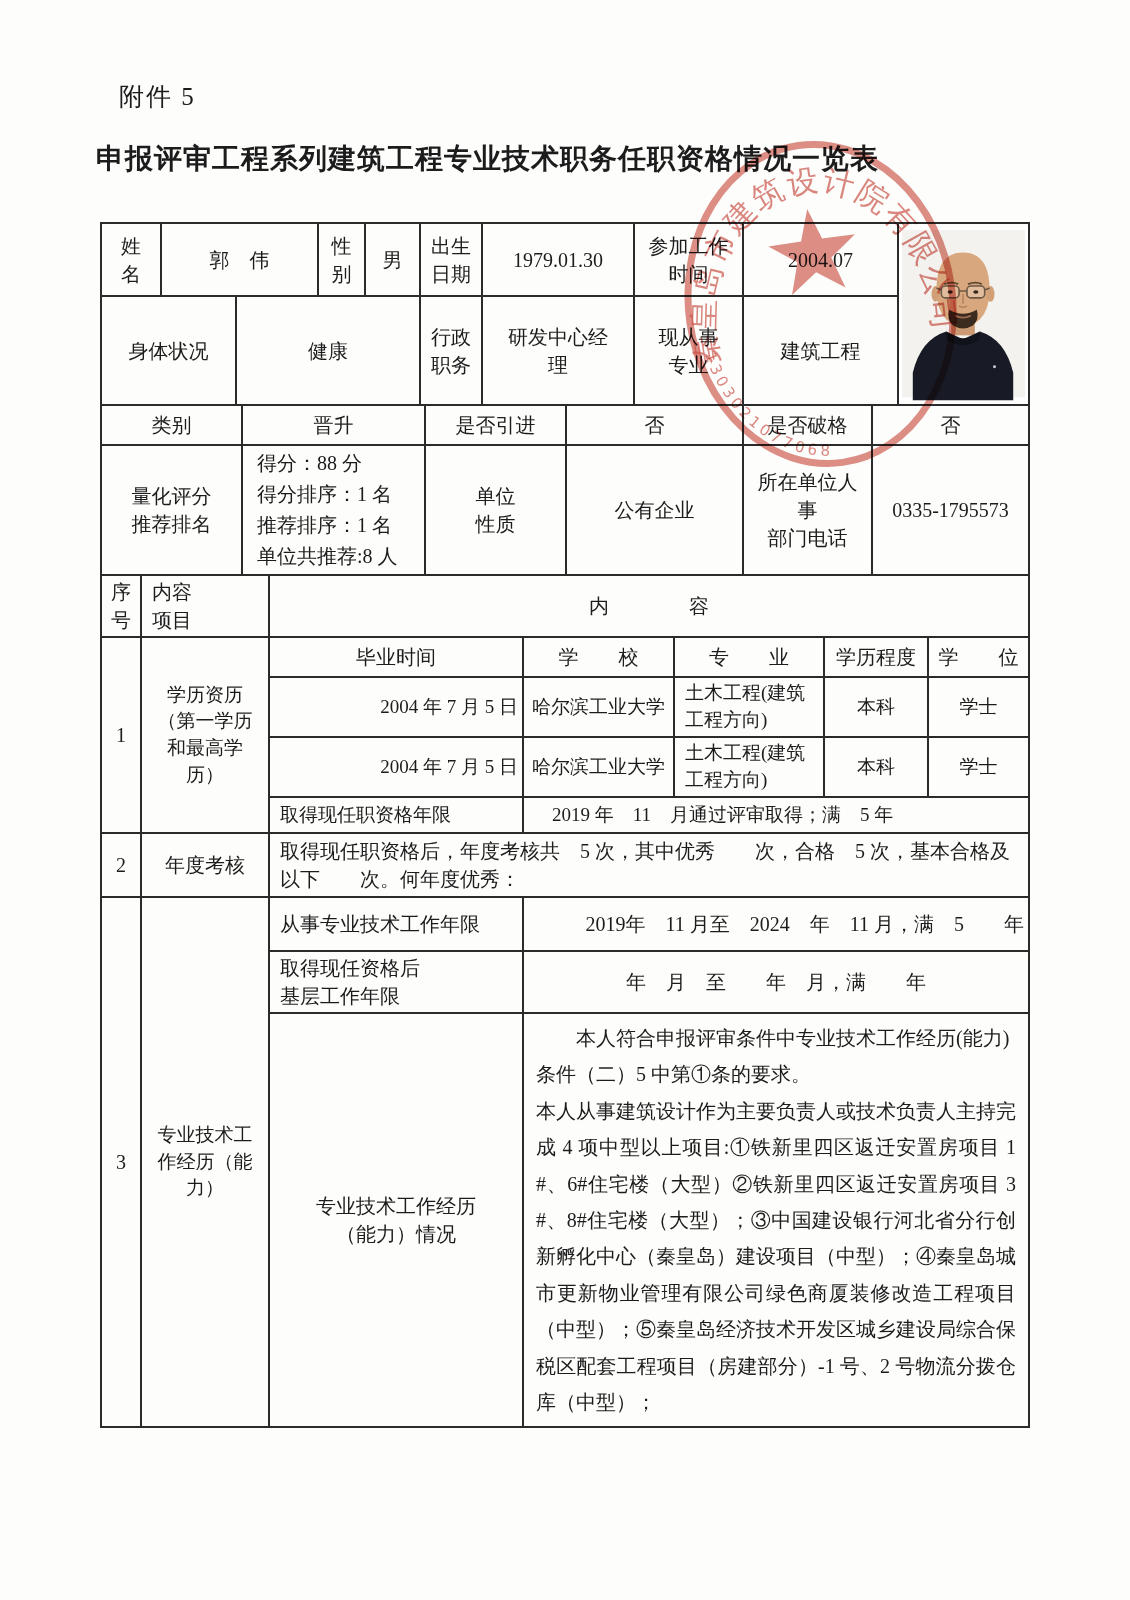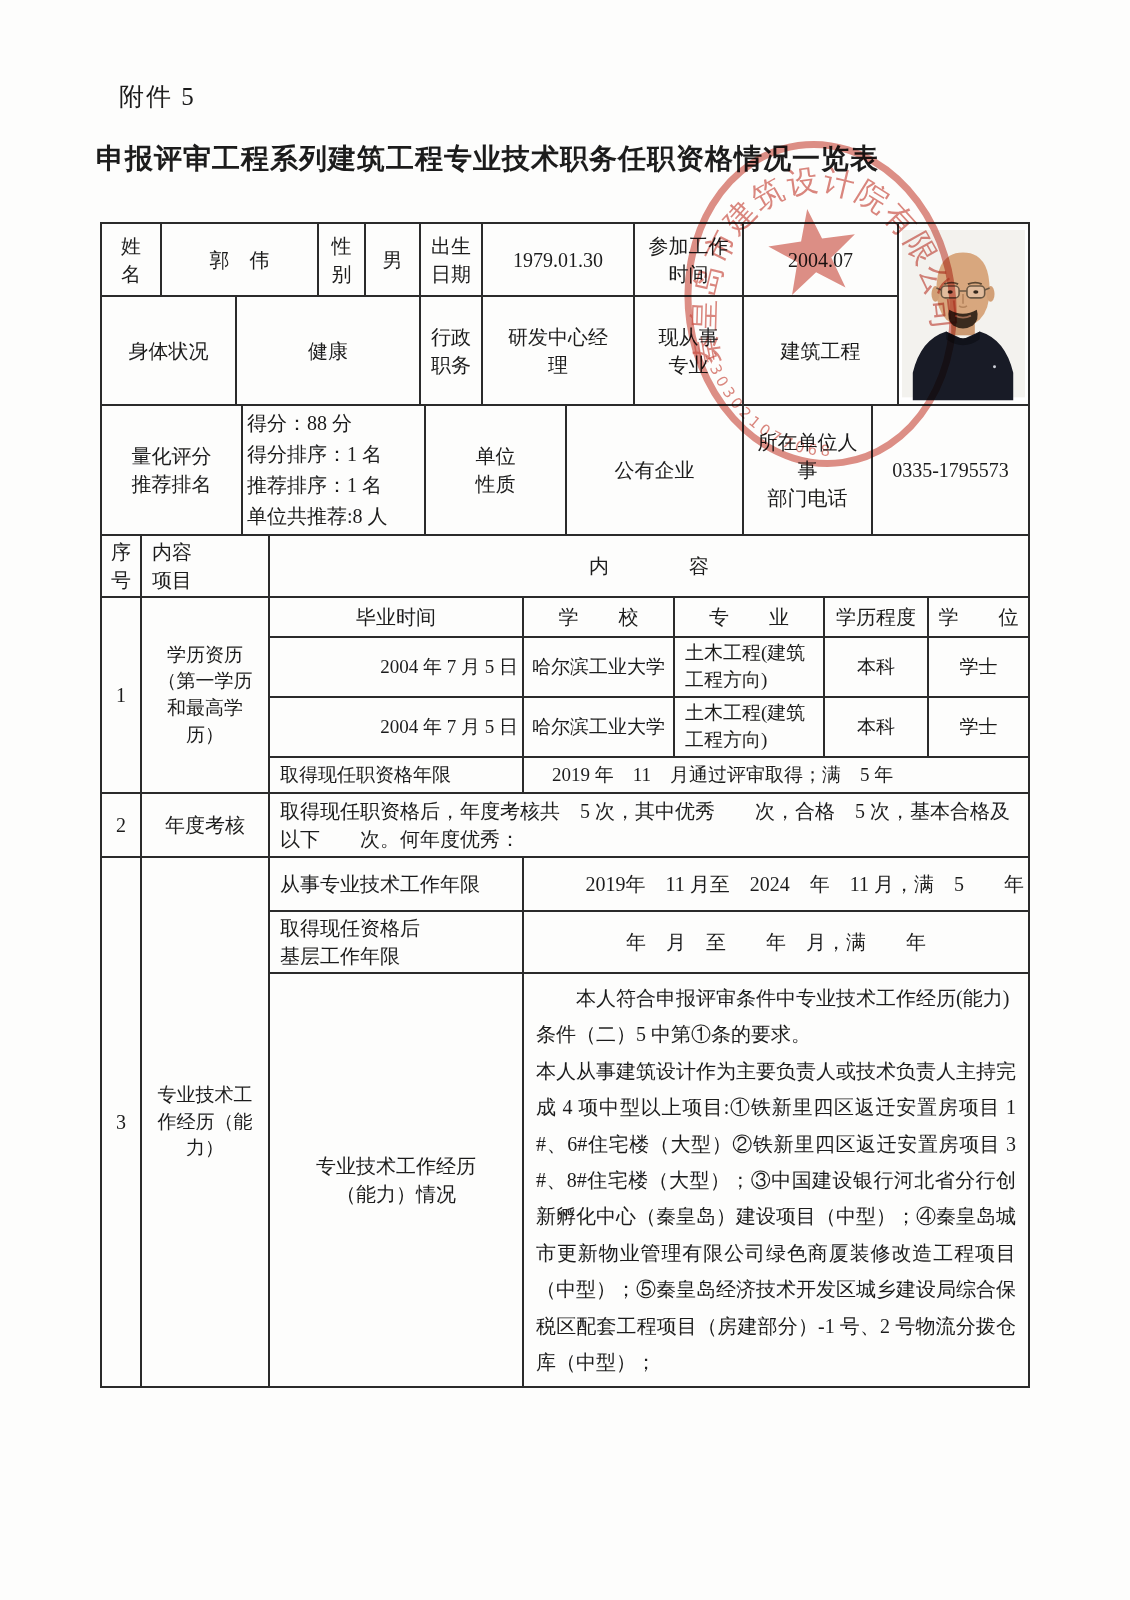--- a/index.html
+++ b/index.html
@@ -26,21 +26,21 @@
     border:2px solid #2b2b2b;text-align:center;vertical-align:middle;
     font-size:20px;line-height:1.4;padding:2px 4px;overflow:hidden;
     word-break:break-all;
   }
   .preline{white-space:pre-line;}
   .left{text-align:left;}
   .pl10{padding-left:10px;}
   .pl16{padding-left:16px;text-align:right;}
   .pl28{padding-left:28px;}
   .fs19{font-size:19px;}
-  .score-detail{text-align:left;padding-left:4px;line-height:1.55;}
+  .score-detail{text-align:left;padding-left:14px;line-height:1.55;}
   .exp-text{
     text-align:left;text-align:justify;font-size:20px;line-height:1.82;
     padding:6px 12px 6px 12px;vertical-align:top;
   }
   .photo-cell{padding:0;vertical-align:middle;}
   .photo-cell svg{display:block;width:100%;height:100%;}
   .stamp{
     position:absolute;left:652px;top:112px;width:336px;height:376px;
     pointer-events:none;mix-blend-mode:multiply;transform:rotate(-8deg);
   }
@@ -126,20 +126,28 @@
         <col style="width:141px">
           <col style="width:183px">
           <col style="width:96px">
           <col style="width:45px">
         <col style="width:83px">
           <col style="width:94px">
           <col style="width:129px">
           <col style="width:157px">
       </colgroup>
       <tbody>
+      <tr style="height:40px">
+        <td>类别</td>
+        <td>晋升</td>
+        <td colspan="2">是否引进</td>
+        <td colspan="2">否</td>
+        <td>是否破格</td>
+        <td>否</td>
+      </tr>
       <tr style="height:117px">
         <td class="preline">量化评分
 推荐排名</td>
         <td class="preline score-detail">得分：88 分
 得分排序：1 名
 推荐排序：1 名
 单位共推荐:8 人</td>
         <td colspan="2" class="preline">单位
 性质</td>
         <td colspan="2">公有企业</td>

